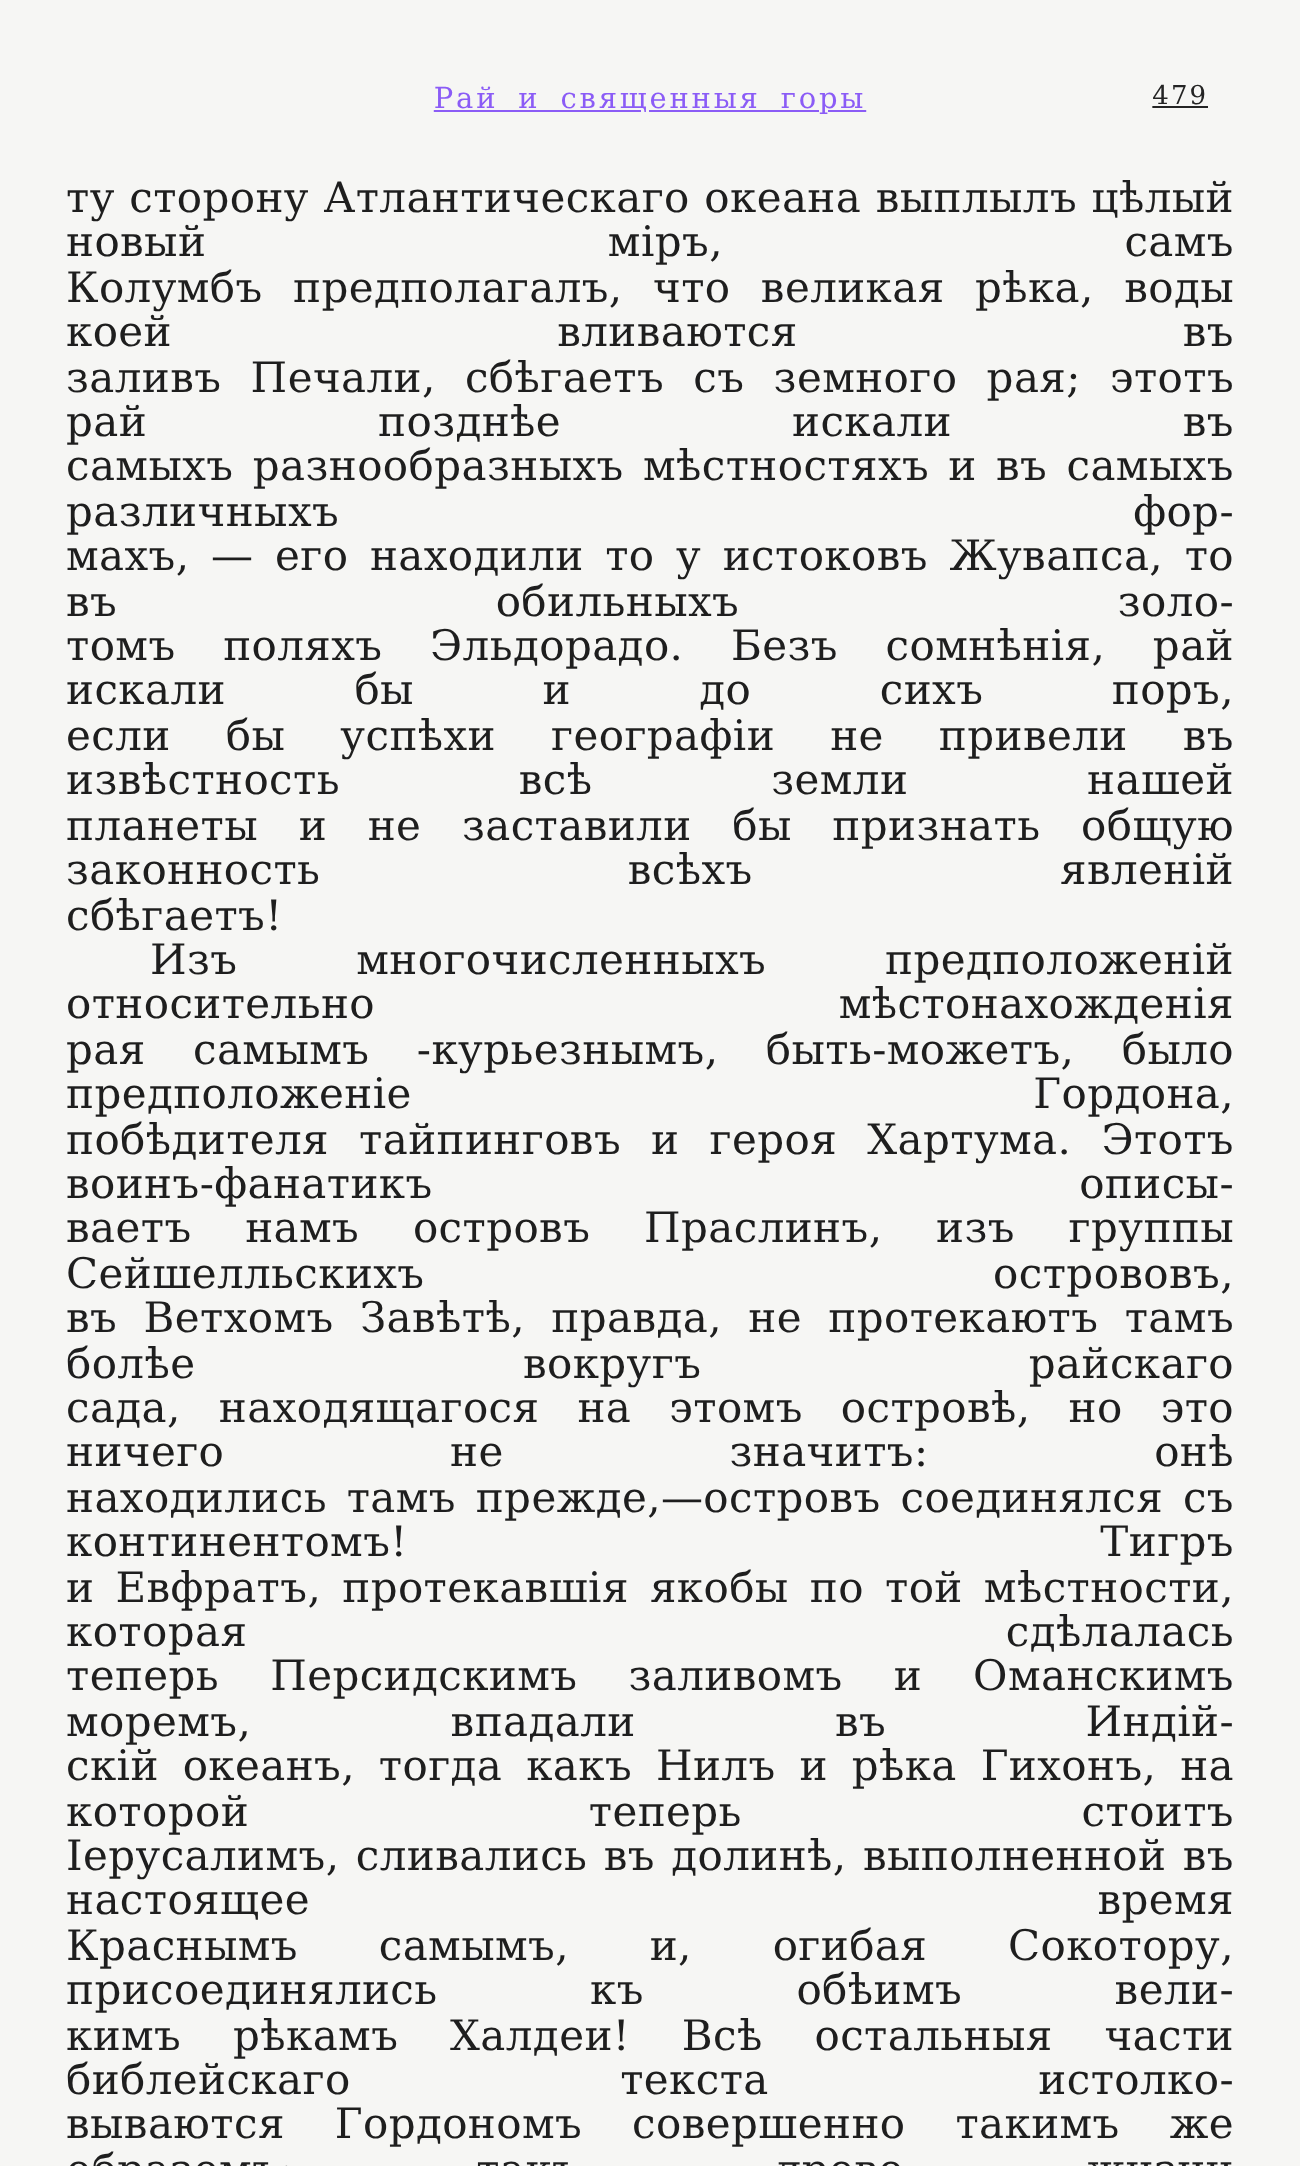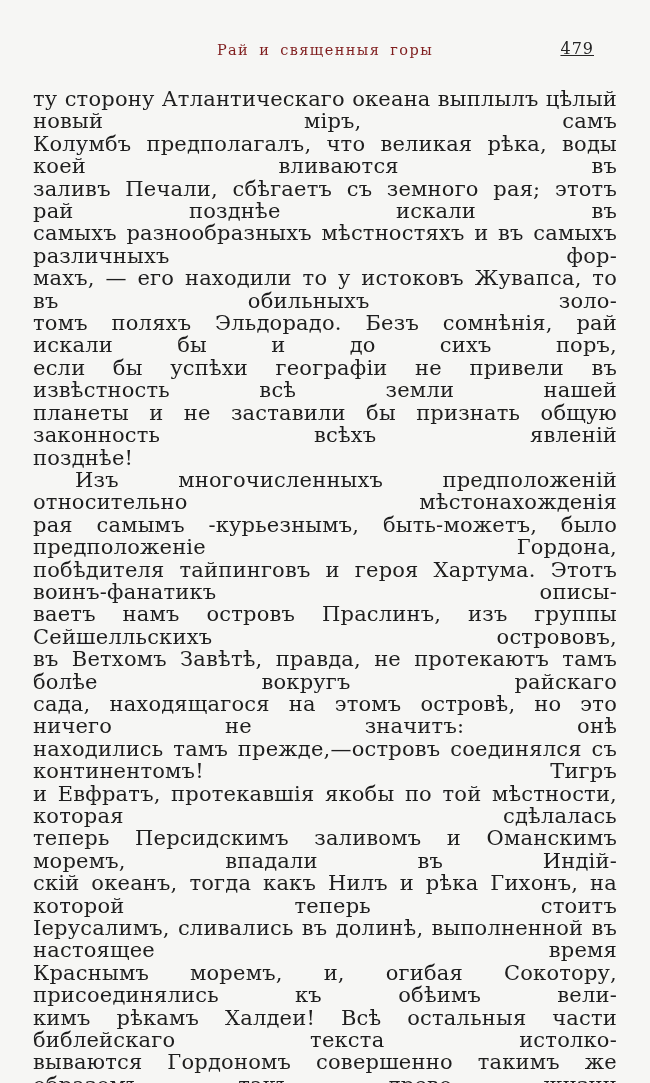--- a/index.html
+++ b/index.html
@@ -25,27 +25,28 @@
     margin-bottom: 29px;
     font-size: 14.5px;
     line-height: 17px;
   }
   .running-title {
     position: absolute;
     left: 0; right: 0;
     text-align: center;
     letter-spacing: 1.4px;
     word-spacing: 4px;
-    color: #7f1d1d;
+    color: #8b5cf6;
+    text-decoration: underline;
   }
   .page-number {
     position: absolute;
-    right: 23px;
+    right: 13px;
     top: -2px;
-    font-size: 16px;
+    font-size: 13px;
     letter-spacing: 1px;
     color: #242424;
     text-decoration: underline;
   }
   .body-text .line,
   .footnotes .line {
     text-align: justify;
     text-align-last: justify;
     -moz-text-align-last: justify;
     white-space: normal;
@@ -76,35 +77,35 @@
   <div class="body-text">
     <div class="para">
         <div class="line first">ту сторону Атлантическаго океана выплылъ цѣлый новый міръ, самъ</div>
         <div class="line">Колумбъ предполагалъ, что великая рѣка, воды коей вливаются въ</div>
         <div class="line">заливъ Печали, сбѣгаетъ съ земного рая; этотъ рай позднѣе искали въ</div>
         <div class="line">самыхъ разнообразныхъ мѣстностяхъ и въ самыхъ различныхъ фор-</div>
         <div class="line">махъ, — его находили то у истоковъ Жувапса, то въ обильныхъ золо-</div>
         <div class="line">томъ поляхъ Эльдорадо. Безъ сомнѣнія, рай искали бы и до сихъ поръ,</div>
         <div class="line">если бы успѣхи географіи не привели въ извѣстность всѣ земли нашей</div>
         <div class="line">планеты и не заставили бы признать общую законность всѣхъ явленій</div>
-        <div class="line last">позднѣе!</div>
+        <div class="line last">сбѣгаетъ!</div>
       </div>
     <div class="para indent-first">
         <div class="line first">Изъ многочисленныхъ предположеній относительно мѣстонахожденія</div>
         <div class="line">рая самымъ -курьезнымъ, быть-можетъ, было предположеніе Гордона,</div>
         <div class="line">побѣдителя тайпинговъ и героя Хартума. Этотъ воинъ-фанатикъ описы-</div>
         <div class="line">ваетъ намъ островъ Праслинъ, изъ группы Сейшелльскихъ острововъ,</div>
         <div class="line">въ Ветхомъ Завѣтѣ, правда, не протекаютъ тамъ болѣе вокругъ райскаго</div>
         <div class="line">сада, находящагося на этомъ островѣ, но это ничего не значитъ: онѣ</div>
         <div class="line">находились тамъ прежде,—островъ соединялся съ континентомъ! Тигръ</div>
         <div class="line">и Евфратъ, протекавшія якобы по той мѣстности, которая сдѣлалась</div>
         <div class="line">теперь Персидскимъ заливомъ и Оманскимъ моремъ, впадали въ Индій-</div>
         <div class="line">скій океанъ, тогда какъ Нилъ и рѣка Гихонъ, на которой теперь стоитъ</div>
         <div class="line">Іерусалимъ, сливались въ долинѣ, выполненной въ настоящее время</div>
-        <div class="line">Краснымъ моремъ, и, огибая Сокотору, присоединялись къ обѣимъ вели-</div>
+        <div class="line">Краснымъ самымъ, и, огибая Сокотору, присоединялись къ обѣимъ вели-</div>
         <div class="line">кимъ рѣкамъ Халдеи! Всѣ остальныя части библейскаго текста истолко-</div>
         <div class="line">вываются Гордономъ совершенно такимъ же образомъ: такъ, древо жизни</div>
         <div class="line">было не чѣмъ инымъ, какъ хлѣбнымъ деревомъ, этимъ замѣчательнымъ</div>
         <div class="line">добра и зла—не что иное, какъ знаменитая морская кокосовая пальма</div>
       </div>
   </div>
 
 </div>
 
 </body></html>

